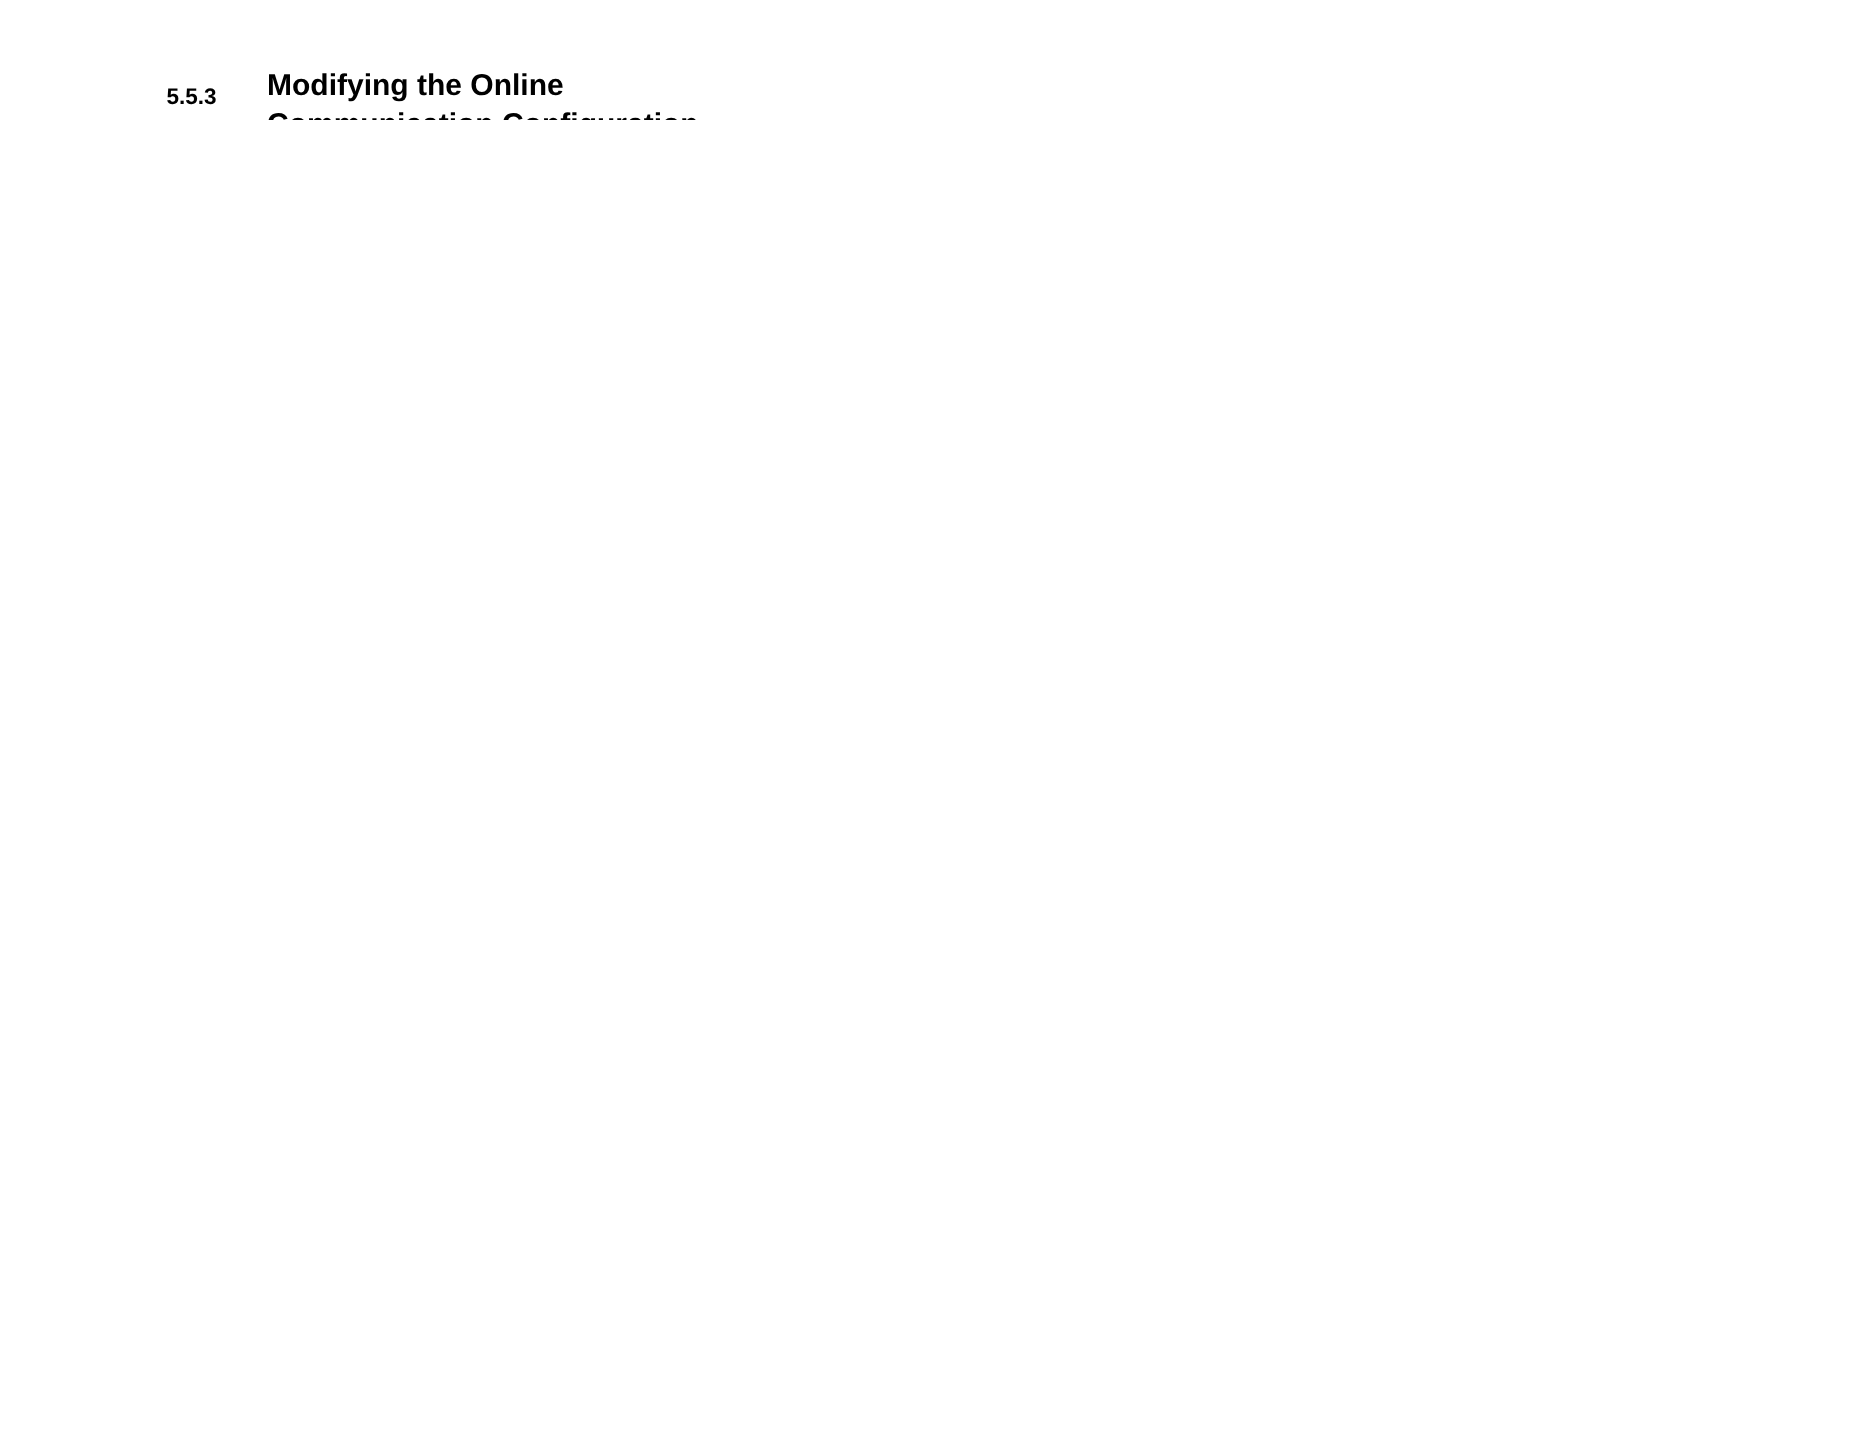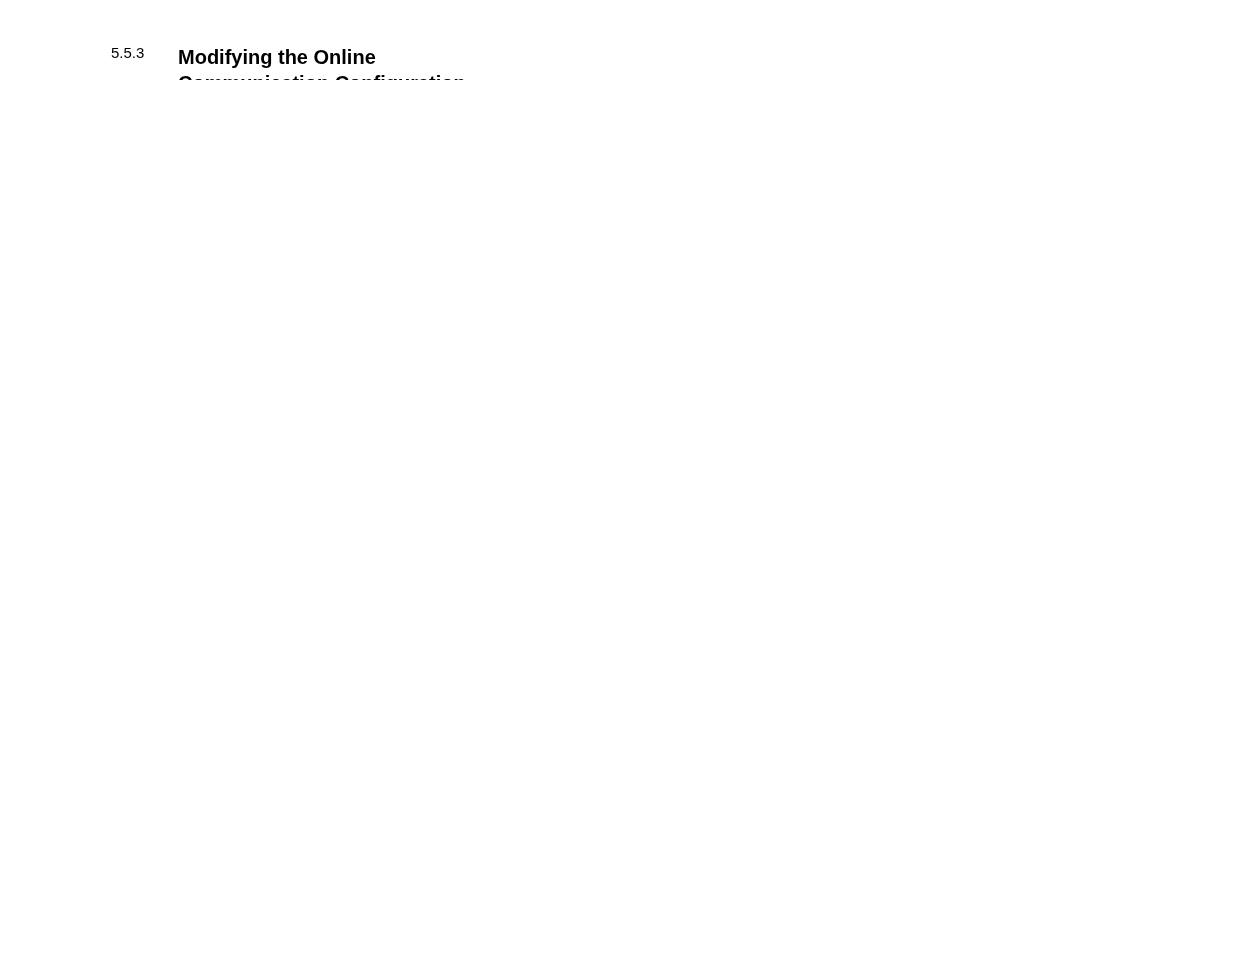--- a/index.html
+++ b/index.html
@@ -9,23 +9,23 @@
     font-family: Arial, Helvetica, sans-serif;
     color: #000;
     width: 1235px;
   }
   .page {
     position: relative;
     padding: 40px 0 40px 0;
   }
   .sect-num {
     position: absolute;
-    top: 44px;
+    top: 56px;
     left: 111px;
-    font-weight: normal;
+    font-weight: bold;
     font-size: 15px;
   }
   .sect-title {
     position: absolute;
     top: 44px;
     left: 178px;
     font-weight: bold;
     font-size: 20px;
     line-height: 1.3;
     max-width: 310px;

